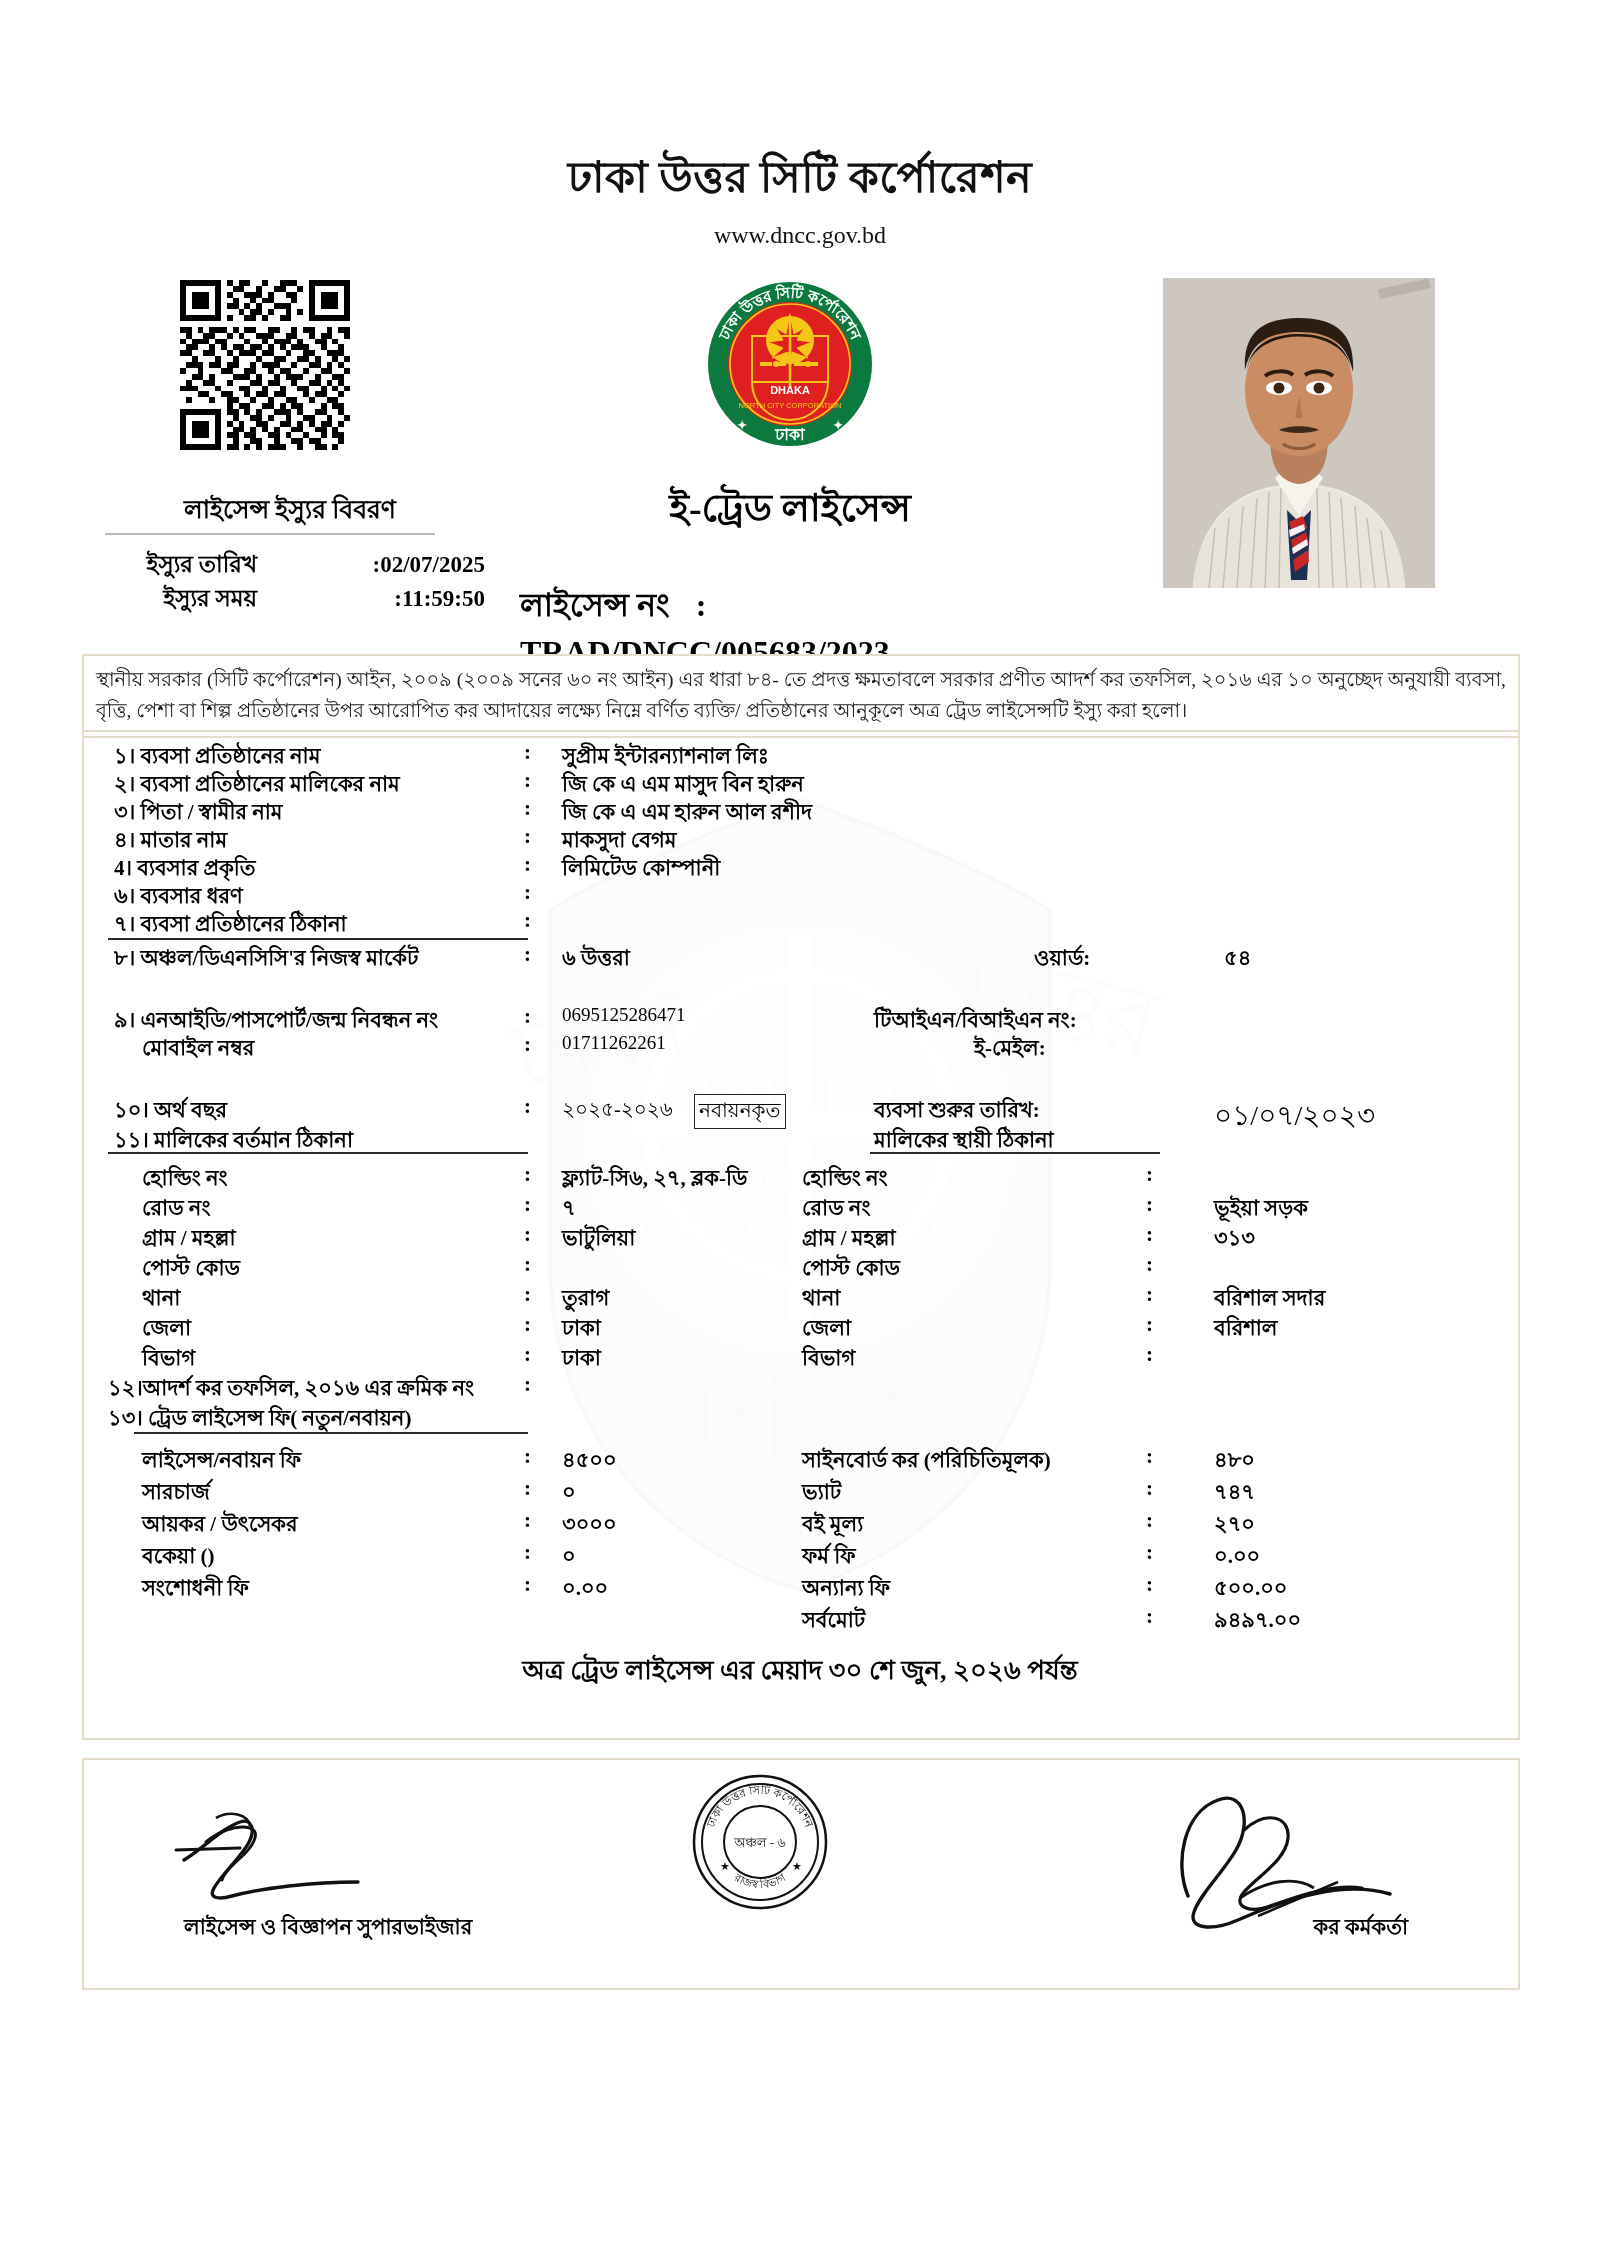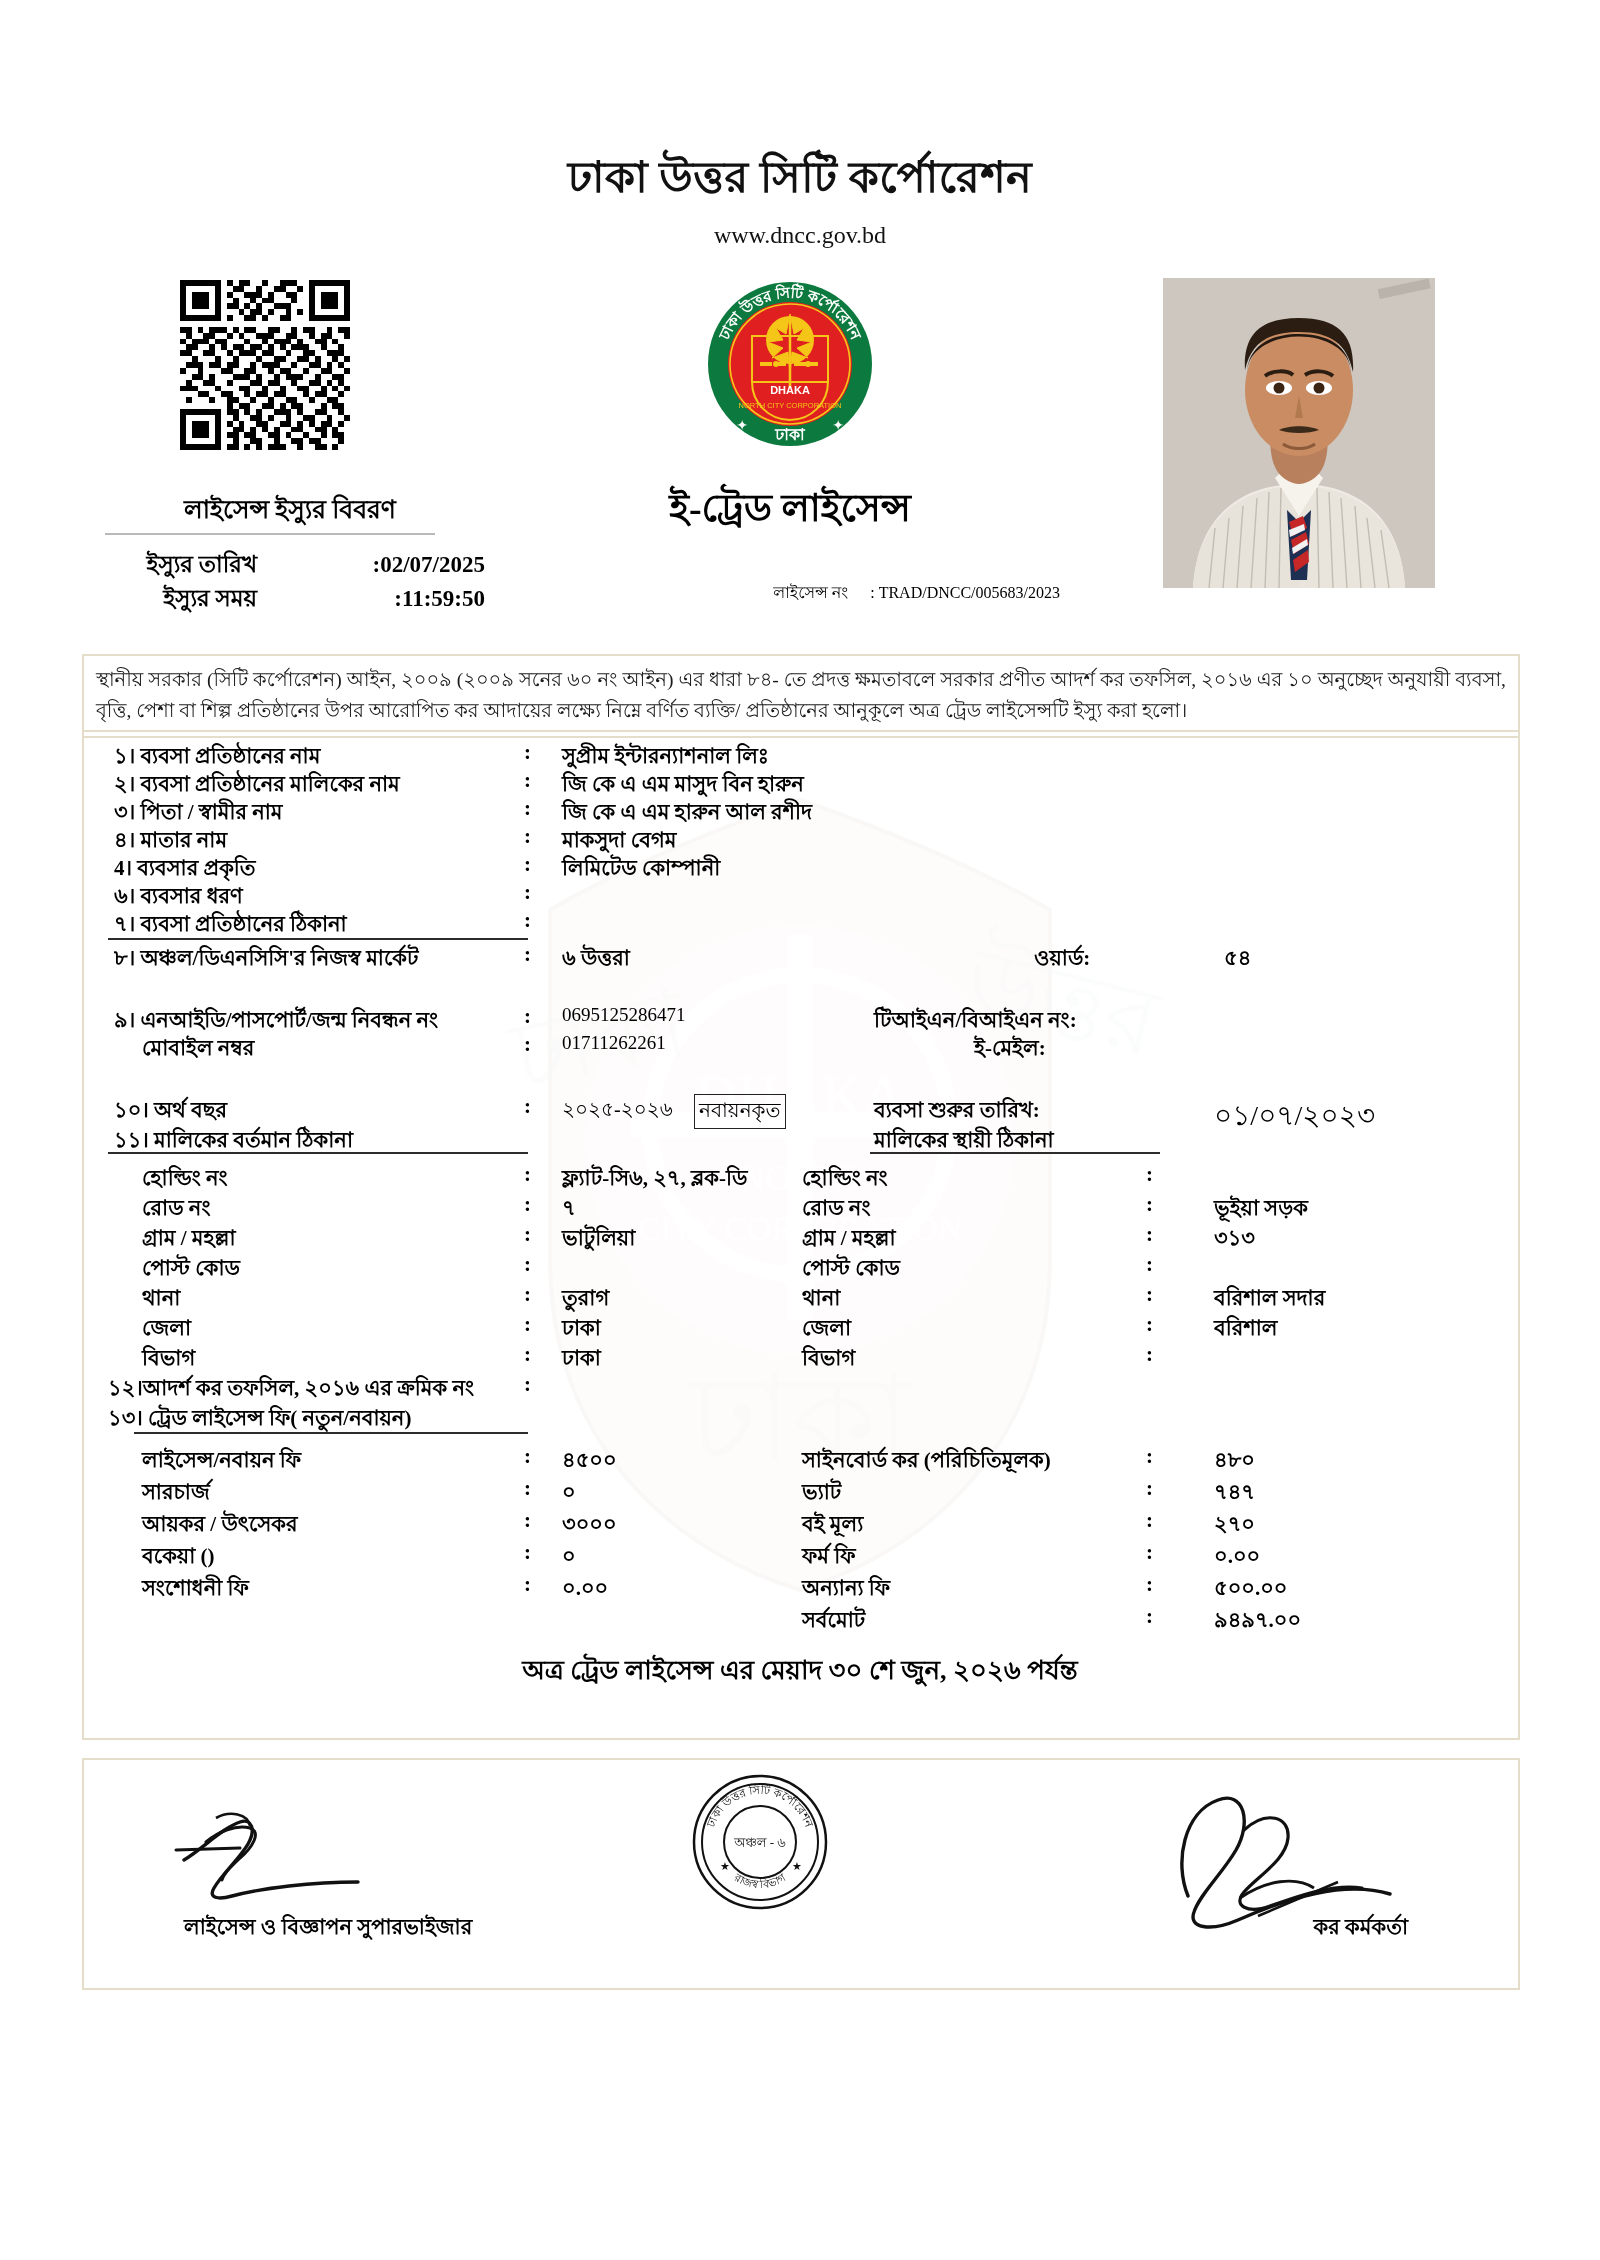--- a/index.html
+++ b/index.html
@@ -57,21 +57,21 @@
   .issue-row .lbl { width: 190px; text-align: right; padding-right: 18px; }
   .issue-row .val { width: 210px; text-align: right; }
 
   
   .e-trade {
     position: absolute; left: 560px; top: 478px; width: 460px;
     text-align: center; font-size: 38px; font-weight: bold;
   }
   .lic-no {
     position: absolute; left: 520px; top: 580px; width: 540px;
-    font-size: 16px; font-weight: normal; text-align: right;
+    font-size: 32px; font-weight: bold; text-align: left;
   }
   .lic-no .lbl { margin-right: 18px; }
 
   
   .legal-box {
     position: absolute; left: 82px; top: 654px; width: 1438px;
     border: 2px solid #e3ddc9;
     padding: 8px 12px 10px 12px;
     background: #fff;
     z-index: 2;

